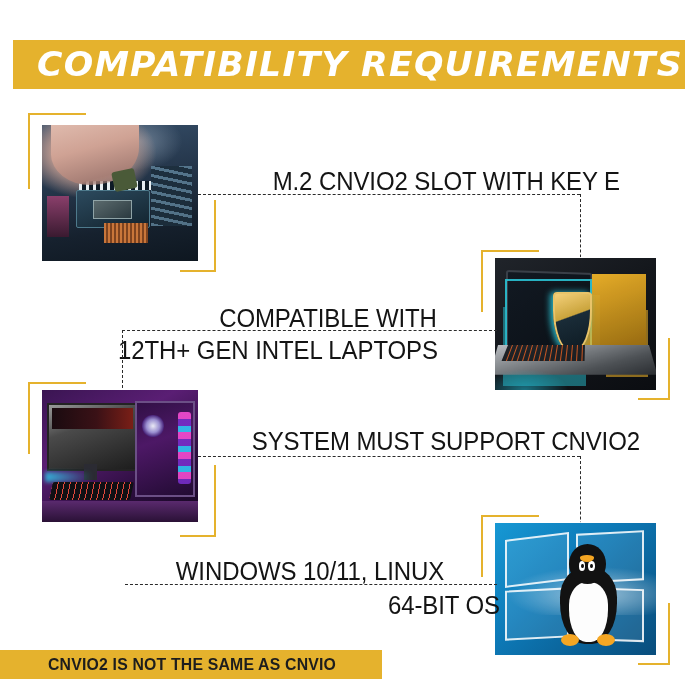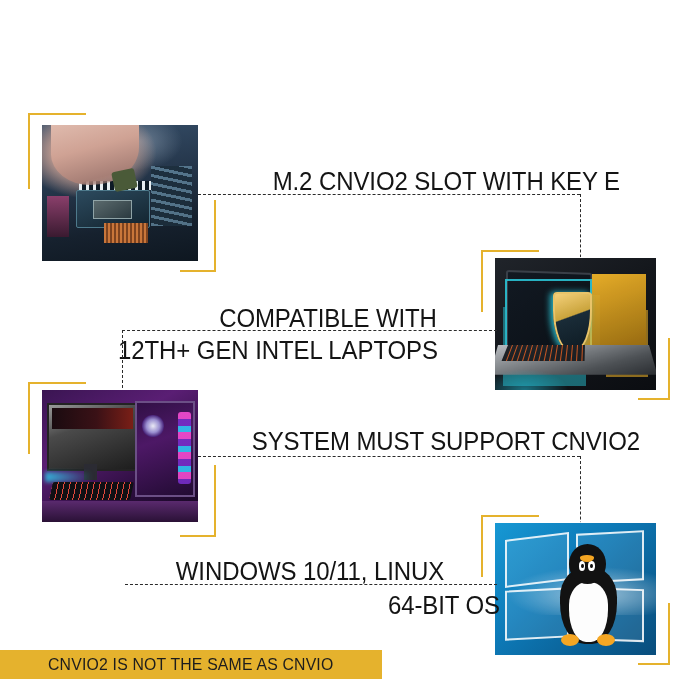--- a/index.html
+++ b/index.html
@@ -44,20 +44,21 @@
     transform: scaleX(1.02);
     transform-origin: left center;
   }
   .banner-bottom {
     position: absolute;
     left: 0px;
     top: 650px;
     width: 382px;
     height: 29px;
     background: #e5b22d;
+    font-weight: bold;
   }
   .banner-bottom .banner-text {
     position: absolute;
     left: 48px;
     top: 3px;
     font-size: 17px;
     line-height: 23px;
     color: #1d1d1d;
     letter-spacing: 0.2px;
     white-space: nowrap;
@@ -454,20 +455,23 @@
     transform: scaleX(0.96);
   }
   .caption.right { text-align: right; transform-origin: right center; }
   .caption.center{ text-align: center; transform-origin: center center; }
 </style>
 </head>
 <body>
 
 <div id="page">
 
+  <div class="banner-top">
+    <div class="banner-text">COMPATIBILITY REQUIREMENTS</div>
+  </div>
 
   <div class="bracket br-tl" style="left:28px; top:113px; width:58px; height:76px;"></div>
   <div class="bracket br-br" style="left:180px; top:200px; width:36px; height:72px;"></div>
 
   <div class="photo ph-mb" style="left:42px; top:125px; width:156px; height:136px;">
     <div class="mb-slot"></div>
     <div class="mb-chip"></div>
     <div class="mb-pins"></div>
     <div class="mb-heat"></div>
     <div class="mb-caps"></div>

